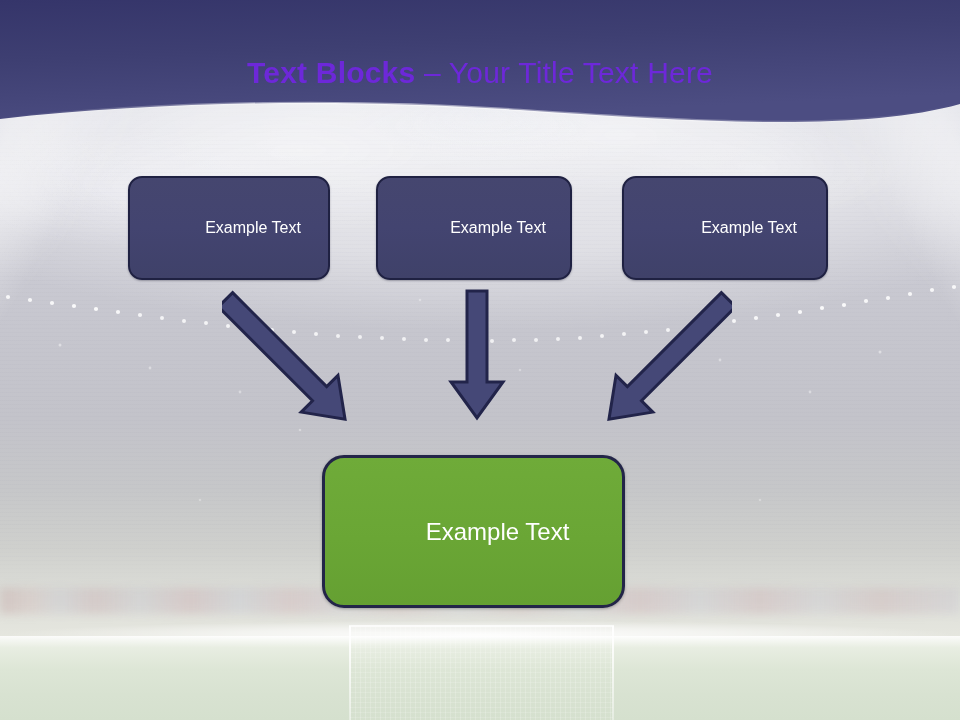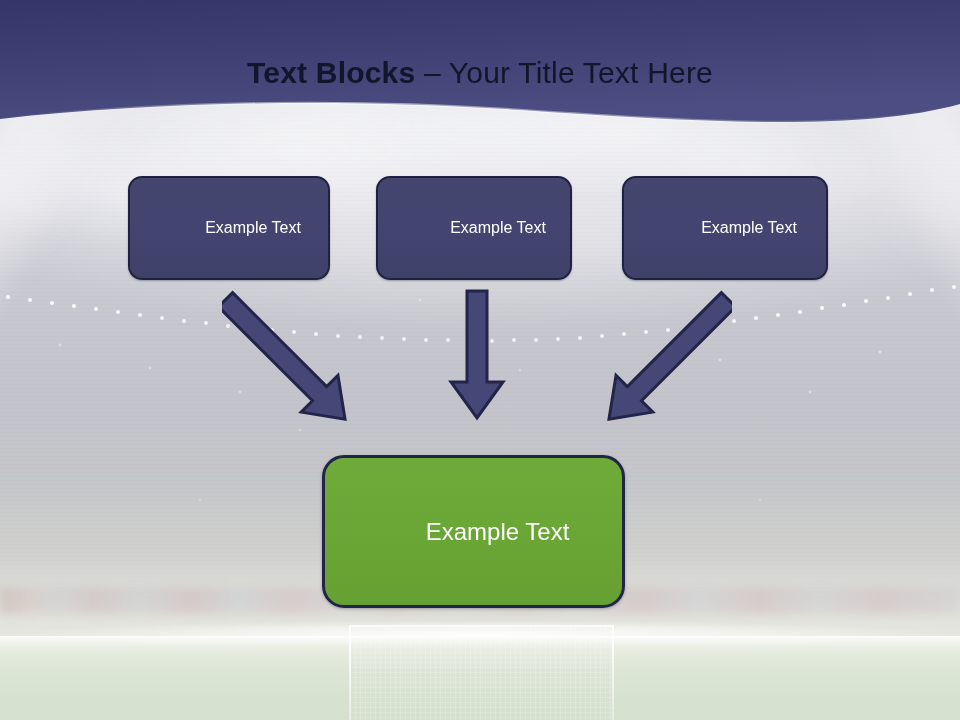--- a/index.html
+++ b/index.html
@@ -134,21 +134,21 @@
   .lights { position: absolute; left: 0; top: 0; width: 960px; height: 720px; }
 
   
   .header-wave { position: absolute; left: 0; top: 0; width: 960px; height: 150px; }
 
   .title {
     position: absolute;
     left: 0; top: 53px;
     width: 960px;
     text-align: center;
-    color: #0f172a;
+    color: #6d28d9;
     font-size: 30px;
     line-height: 40px;
     letter-spacing: .2px;
     white-space: nowrap;
   }
   .title .b { font-weight: bold; }
   .title .n { font-weight: normal; }
 
   
   .node {

